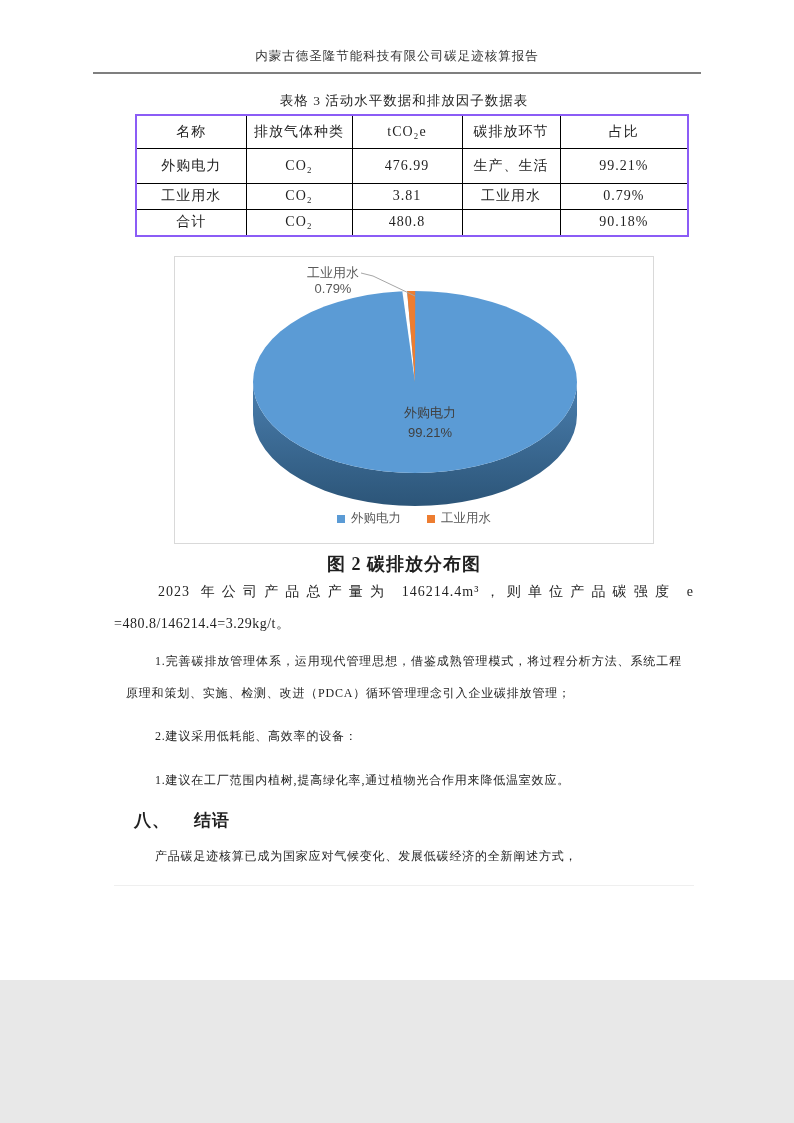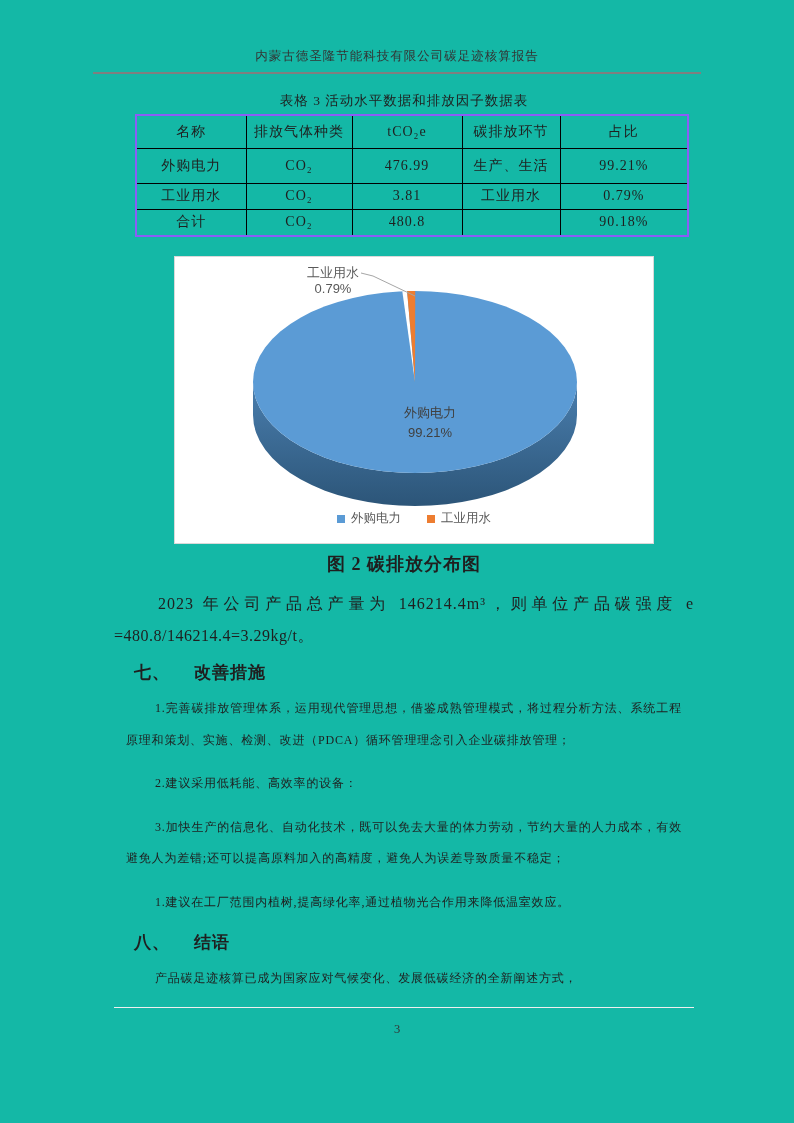--- a/index.html
+++ b/index.html
@@ -1,20 +1,20 @@
 <!DOCTYPE html>
 <html><head>
 <meta charset="utf-8">
 <style>
   html,body{margin:0;padding:0;background:#e8e8e8;}
   .page{
     position:relative;
-    width:794px;height:1123px;
+    width:794px;height:980px;
     margin:0 auto;
-    background:#14b8a6;
+    background:#ffffff;
     font-family:"Liberation Serif","DejaVu Serif",serif;
     color:#1f1f1f;
     overflow:hidden;
     box-sizing:border-box;
   }
   
   .doc-header{
     position:absolute;top:48px;left:93px;right:93px;
     text-align:center;
     font-size:12.5px;
@@ -82,21 +82,21 @@
   .sw-blue{background:#5B9BD5;}
   .sw-orange{background:#ED7D31;}
   .fig-caption{
     text-align:center;
     font-size:18px;
     font-weight:bold;
     margin-top:8px;
     letter-spacing:1px;
   }
   
-  .intro{margin-top:12px;font-size:16px;line-height:31.5px;}
+  .intro{margin-top:0;font-size:14px;line-height:31.5px;}
   .intro-line1{
     text-align:justify;
     text-align-last:justify;
     padding-left:44px;
     letter-spacing:1px;
   }
   .intro-line2{letter-spacing:0.5px;}
   .sec-heading{
     margin-top:9px;
     font-size:17px;
@@ -218,26 +218,22 @@
       </div>
     </div>
 
     <div class="fig-caption">图 2 碳排放分布图</div>
 
     <div class="intro">
       <div class="intro-line1">2023 年公司产品总产量为 146214.4m³，则单位产品碳强度 e</div>
       <div class="intro-line2">=480.8/146214.4=3.29kg/t。</div>
     </div>
 
-    <div class="sec-heading">
-      <span>七、</span><span class="sec-title">改善措施</span>
-    </div>
     <p class="body-para para-gap">1.完善碳排放管理体系，运用现代管理思想，借鉴成熟管理模式，将过程分析方法、系统工程原理和策划、实施、检测、改进（PDCA）循环管理理念引入企业碳排放管理；</p>
     <p class="body-para">2.建议采用低耗能、高效率的设备：</p>
-    <p class="body-para">3.加快生产的信息化、自动化技术，既可以免去大量的体力劳动，节约大量的人力成本，有效避免人为差错;还可以提高原料加入的高精度，避免人为误差导致质量不稳定；</p>
     <p class="body-para">1.建议在工厂范围内植树,提高绿化率,通过植物光合作用来降低温室效应。</p>
 
     <div class="sec-heading">
       <span>八、</span><span class="sec-title">结语</span>
     </div>
     <p class="body-para para-gap">产品碳足迹核算已成为国家应对气候变化、发展低碳经济的全新阐述方式，</p>
 
     <div class="footer-rule"></div>
   </div>
 

